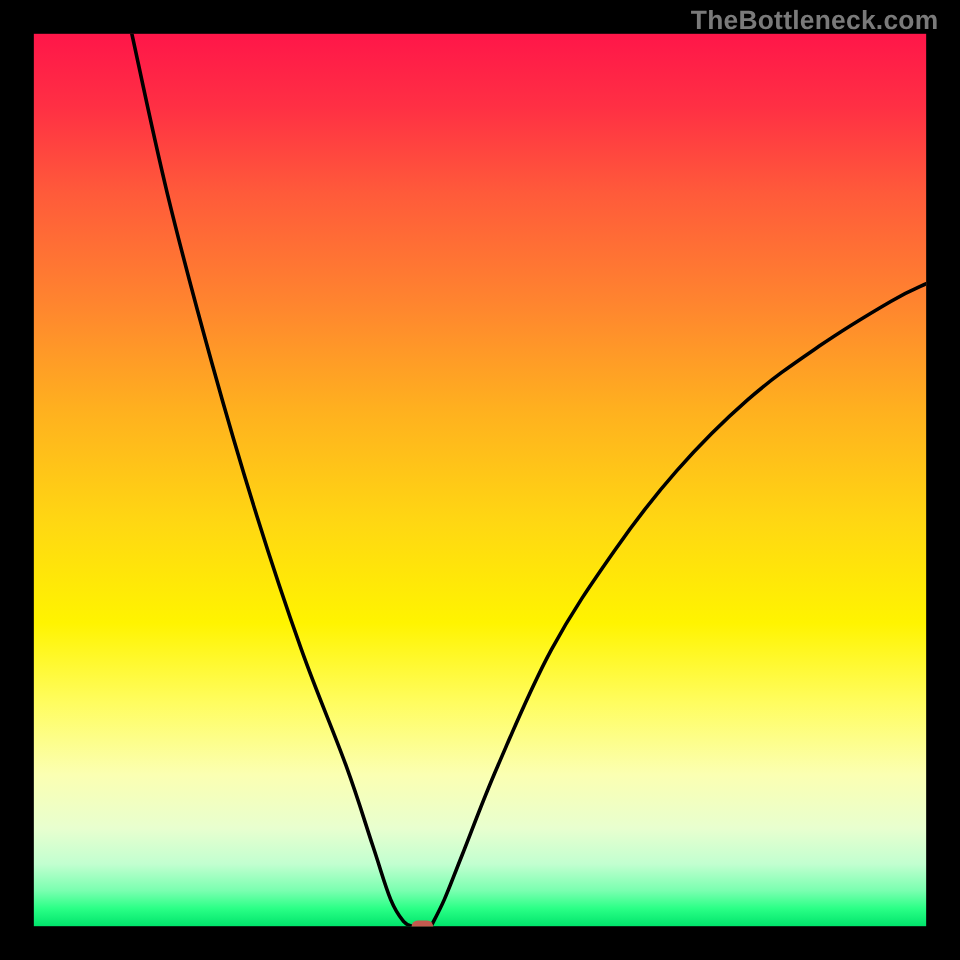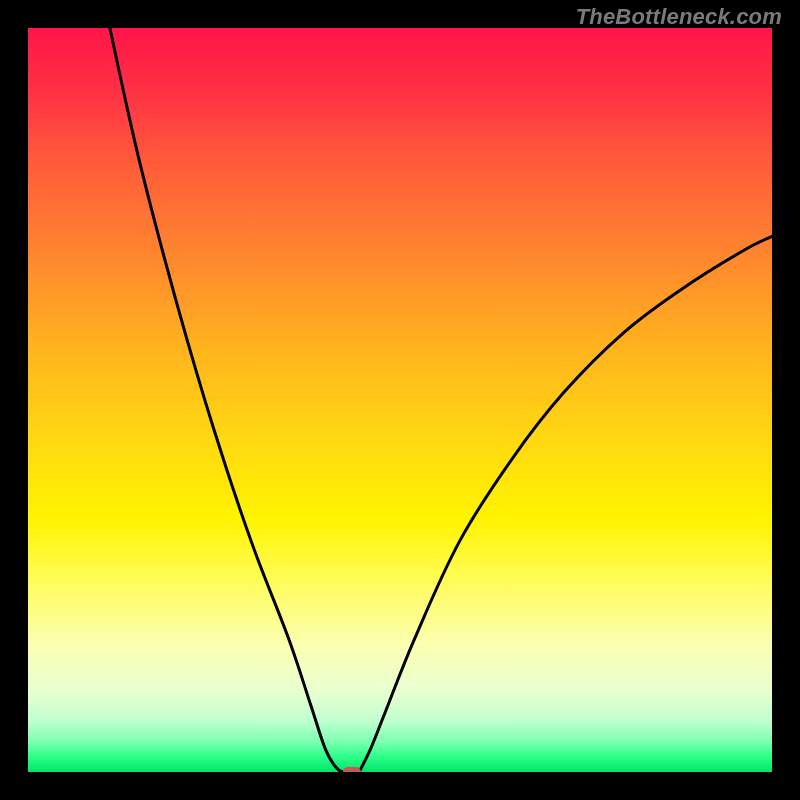--- a/index.html
+++ b/index.html
@@ -19,21 +19,20 @@
   }
   .attribution {
     position: absolute;
     top: 4px;
     right: 18px;
     color: #7a7a7a;
     font-size: 22px;
     font-weight: 600;
     letter-spacing: 0.2px;
     z-index: 10;
-    font-style: italic;
   }
   .plot-area {
     position: absolute;
     left: 28px;
     top: 28px;
     width: 744px;
     height: 744px;
     overflow: hidden;
   }
   .gradient {

